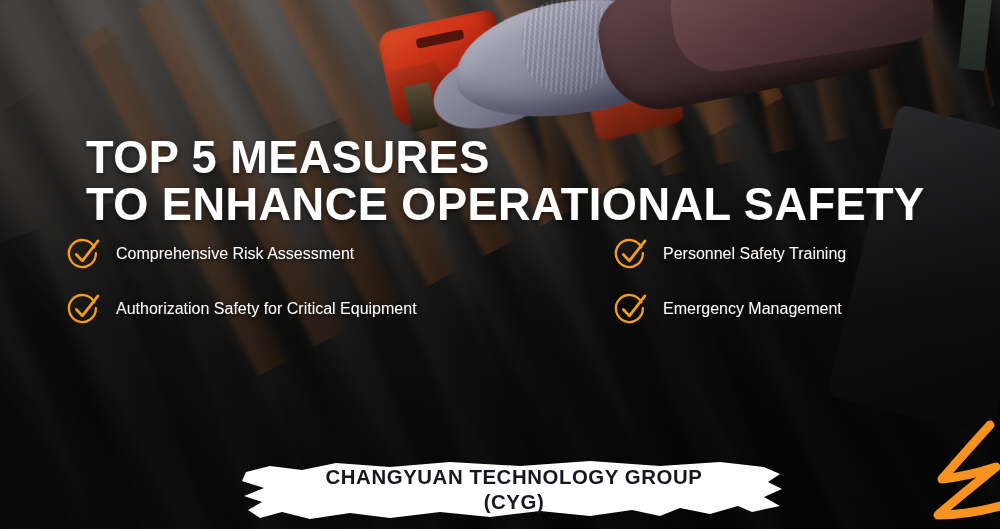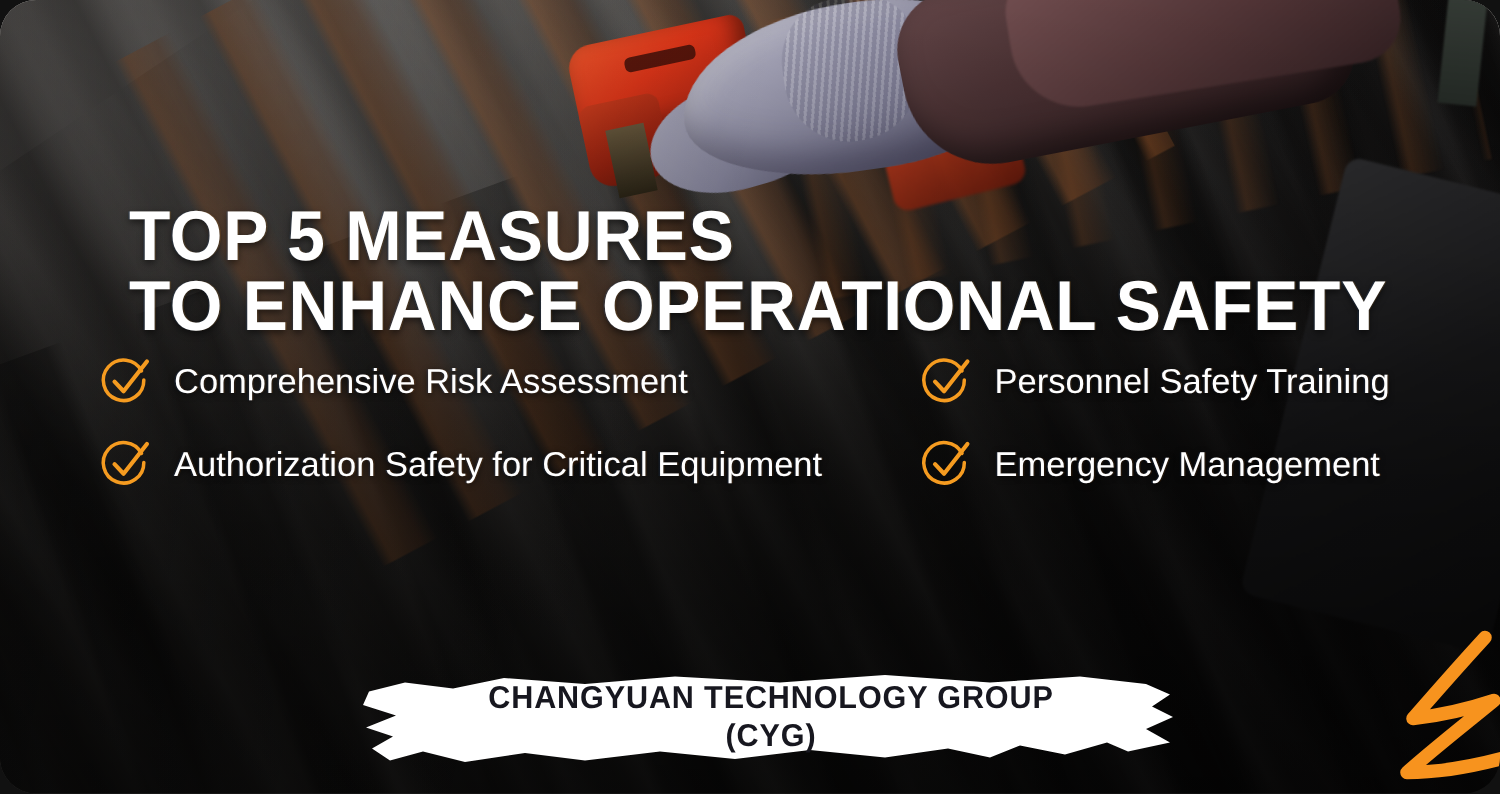--- a/index.html
+++ b/index.html
@@ -1,21 +1,20 @@
 <!DOCTYPE html>
 <html><head>
 <meta charset="utf-8">
 <style>
   html,body{margin:0;padding:0;background:#111;}
   body{font-family:"Liberation Sans","DejaVu Sans",sans-serif;}
 
   .poster{
     position:relative;width:1000px;height:529px;overflow:hidden;
     background:#1b1b1b;
-    border-radius:24px;
   }
 
   
   .bg{position:absolute;inset:0;overflow:hidden;}
 
   .bg-sky{
     position:absolute;inset:0;
     background:
       radial-gradient(120% 90% at 72% 2%, #c9c6c2 0%, #b4b1ad 22%, #8e8b88 42%, #4a4745 66%, #262524 84%, #161514 100%),
       linear-gradient(160deg,#d8d4cf 0%,#9b9793 18%,#3d3b39 48%,#191817 78%,#111010 100%);
@@ -203,27 +202,27 @@
     position:absolute;display:flex;align-items:center;gap:14px;
   }
   .item.left{left:0;}
   .item.right{left:547px;}
 
   .chk{width:36px;height:36px;flex:0 0 36px;display:block;}
 
   .item-label{
     color:#ffffff;
     font-family:"Liberation Sans","DejaVu Sans",sans-serif;
-    font-weight:400;font-size:23px;line-height:26px;
+    font-weight:400;font-size:16px;line-height:26px;
     white-space:nowrap;
     text-shadow:0 1px 4px rgba(0,0,0,.75), 1px 0 0 rgba(255,150,40,.14), -1px 0 0 rgba(80,150,255,.12);
   }
 
   
-  .banner{position:absolute;left:240px;top:445px;width:548px;height:70px;}
+  .banner{position:absolute;left:240px;top:456px;width:548px;height:70px;}
   .banner svg{position:absolute;inset:0;width:100%;height:100%;}
   .banner-text{
     position:absolute;left:0;right:0;top:8px;
     text-align:center;
     color:#17171f;
     font-family:"Liberation Sans","DejaVu Sans",sans-serif;
     font-weight:700;font-size:21px;line-height:25px;
     letter-spacing:.6px;text-transform:uppercase;
     transform:scaleX(.97);
   }

